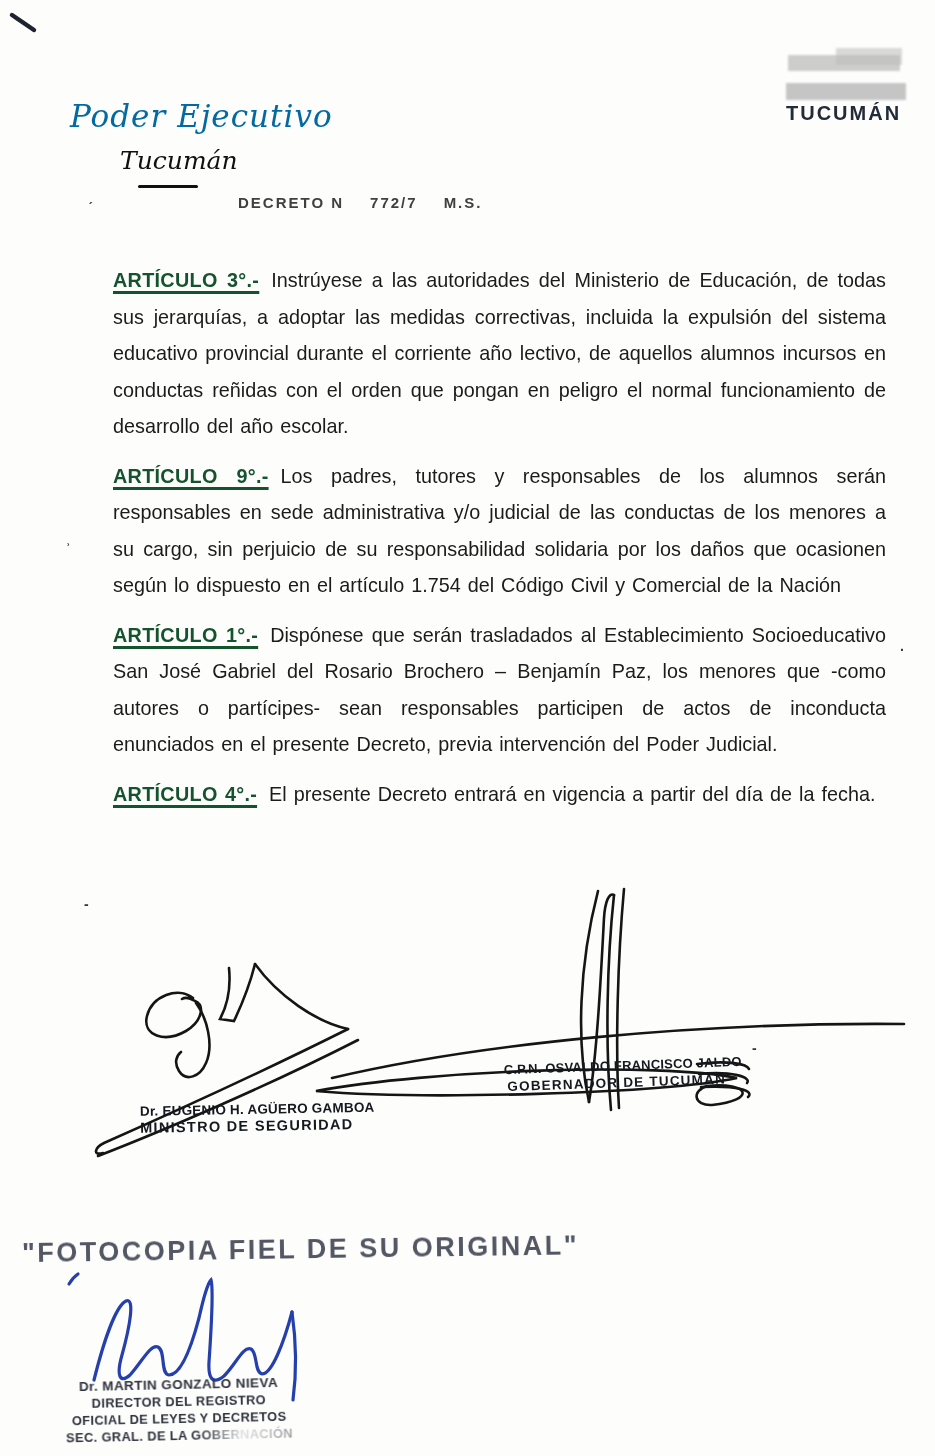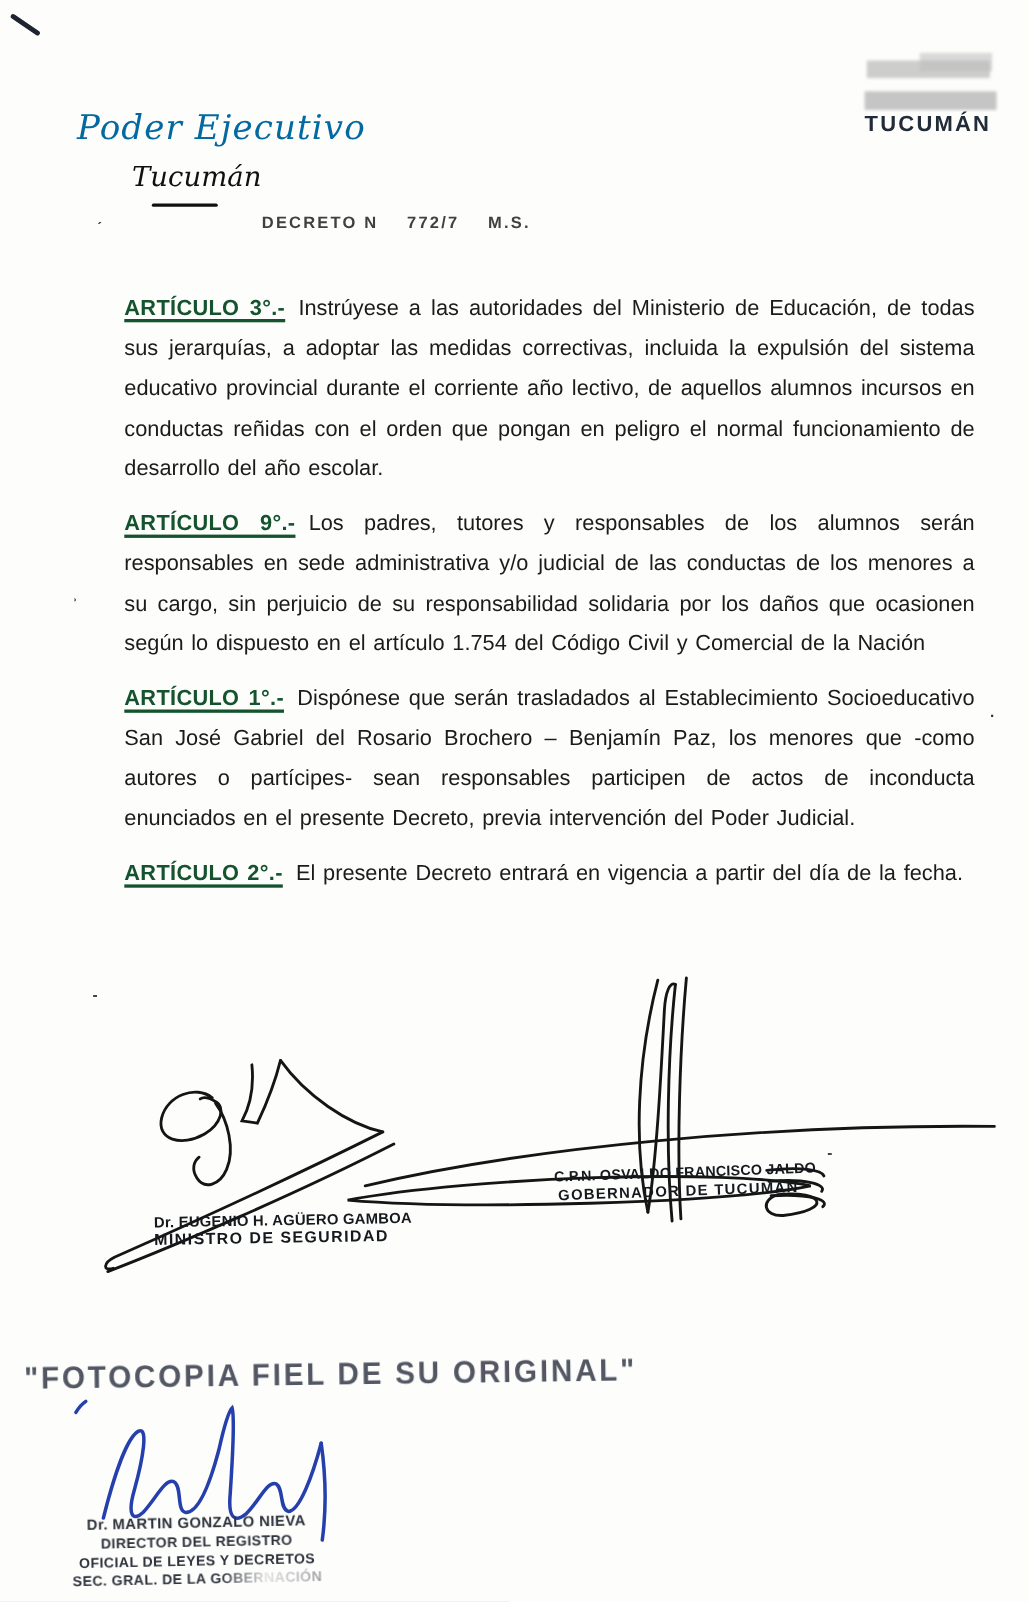--- a/index.html
+++ b/index.html
@@ -73,21 +73,21 @@
     <div class="bar b3"></div>
   </div>
   <div class="logo-text">TUCUMÁN</div>
 
   <div class="decree-line"><span>DECRETO N</span><span class="num">772/7</span><span class="sfx">M.S.</span></div>
 
   <div class="doc-body">
     <p><span class="art-head">ARTÍCULO 3°.-</span><span>Instrúyese a las autoridades del Ministerio de Educación, de todas sus jerarquías, a adoptar las medidas correctivas, incluida la expulsión del sistema educativo provincial durante el corriente año lectivo, de aquellos alumnos incursos en conductas reñidas con el orden que pongan en peligro el normal funcionamiento de desarrollo del año escolar.</span></p>
     <p><span class="art-head">ARTÍCULO 9°.-</span><span>Los padres, tutores y responsables de los alumnos serán responsables en sede administrativa y/o judicial de las conductas de los menores a su cargo, sin perjuicio de su responsabilidad solidaria por los daños que ocasionen según lo dispuesto en el artículo 1.754 del Código Civil y Comercial de la Nación</span></p>
     <p><span class="art-head">ARTÍCULO 1°.-</span><span>Dispónese que serán trasladados al Establecimiento Socioeducativo San José Gabriel del Rosario Brochero – Benjamín Paz, los menores que -como autores o partícipes- sean responsables participen de actos de inconducta enunciados en el presente Decreto, previa intervención del Poder Judicial.</span></p>
-    <p><span class="art-head">ARTÍCULO 2°.-</span><span>El presente Decreto entrará en vigencia a partir del día de la fecha.</span></p>
+    <p><span class="art-head">ARTÍCULO 4°.-</span><span>El presente Decreto entrará en vigencia a partir del día de la fecha.</span></p>
   </div>
 
   <div class="speck" style="left:66px;top:534px;">˒</div>
   <div class="speck" style="left:900px;top:642px;">·</div>
   <div class="speck" style="left:84px;top:896px;">-</div>
   <div class="speck" style="left:88px;top:188px;">ˏ</div>
   <div class="speck" style="left:752px;top:1040px;">-</div>
 
   <svg class="sig-svg" width="935" height="1456" viewBox="0 0 935 1456">
     <g stroke="#151515" stroke-width="2.6" fill="none" stroke-linecap="round">

